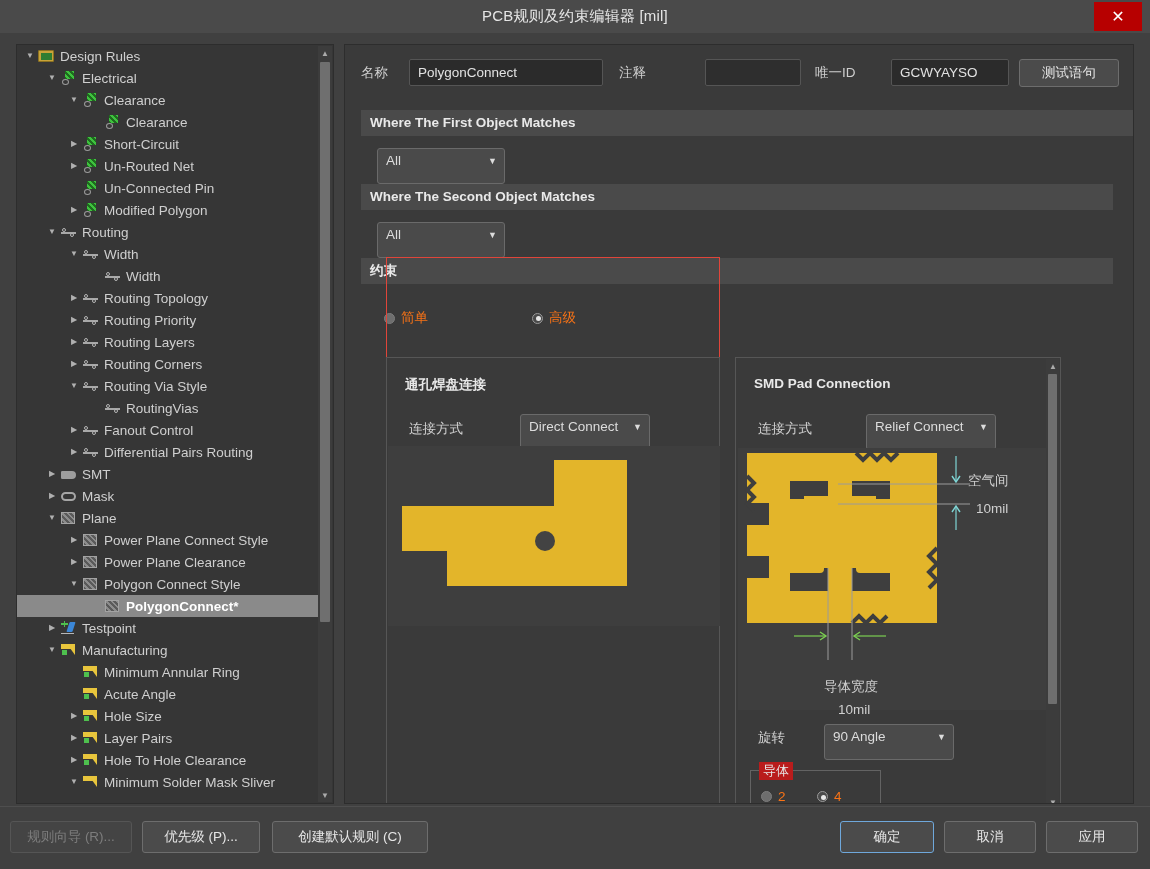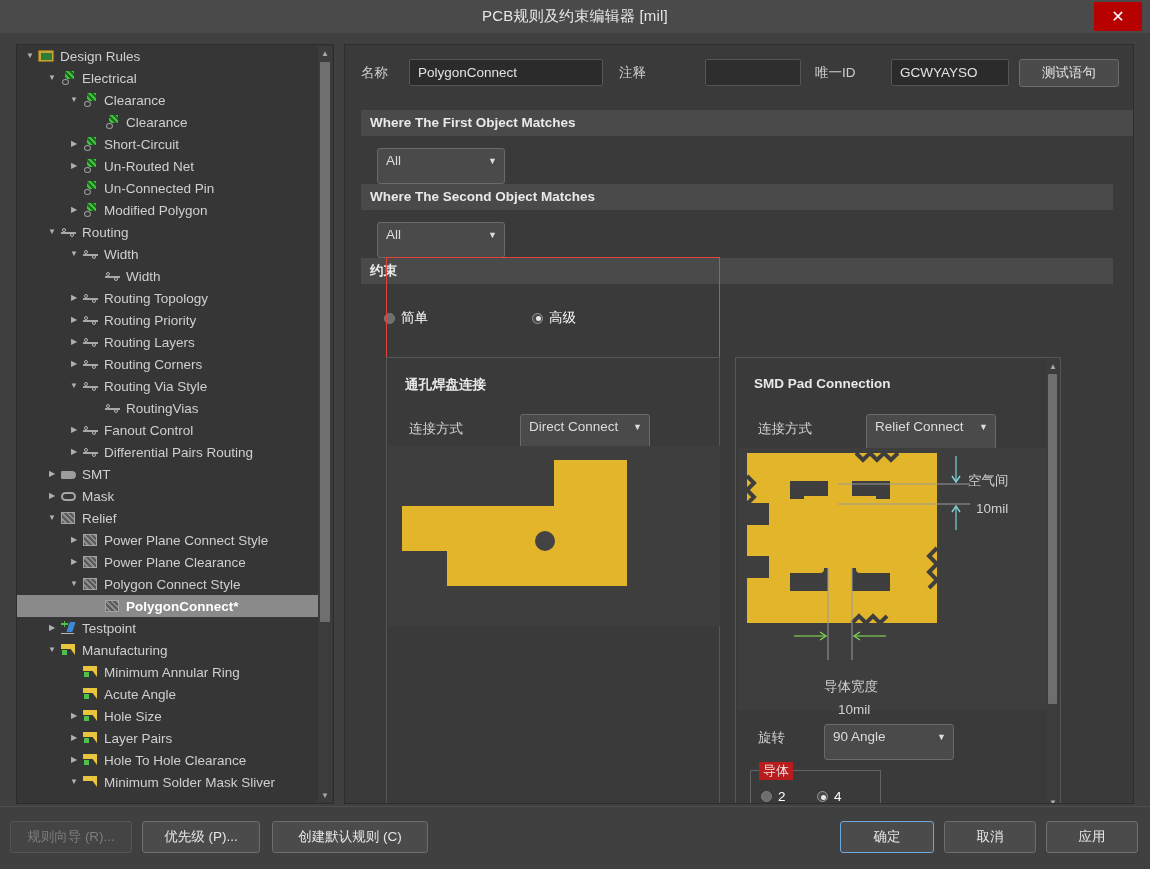--- a/index.html
+++ b/index.html
@@ -118,21 +118,21 @@
     position: absolute; height: 36px; background: #4a4a4a;
     border: 1px solid #6a6a6a; border-radius: 3px; color: #dcdcdc;
     font-size: 13.5px; line-height: 24px; padding-left: 8px; cursor: pointer; user-select:none;
     white-space: nowrap; overflow: hidden;
   }
   .combo .car {
     position: absolute; right: 7px; top: 0; height: 24px; line-height: 24px;
     font-size: 9px; color: #dcdcdc;
   }
 
-  .radio { position: absolute; display: flex; align-items: center; cursor: pointer; font-size: 13.5px; color:#ffffff;}
+  .radio { position: absolute; display: flex; align-items: center; cursor: pointer; font-size: 13.5px; color:#f97316;}
   .radio .dot {
     width: 11px; height: 11px; border-radius: 50%; background: #6e6e6e;
     border: 1px solid #7d7d7d; margin-right: 6px; position: relative;
   }
   .radio.on .dot { background: #4a4a4a; border-color: #9a9a9a; }
   .radio.on .dot:after {
     content: ""; position: absolute; left: 2.5px; top: 2.5px; width: 5px; height: 5px;
     border-radius: 50%; background: #e8e8e8;
   }
 
@@ -408,21 +408,21 @@
               <span class="ic-mask"></span>
             </span>
             <span class="tlabel">Mask</span>
           </div>
           <div class="tnode">
             <span style="display:inline-block;width:28px"></span>
             <span class="tarrow ">▼</span>
             <span class="ticon">
               <span class="ic-plane"></span>
             </span>
-            <span class="tlabel">Relief</span>
+            <span class="tlabel">Plane</span>
           </div>
           <div class="tnode">
             <span style="display:inline-block;width:50px"></span>
             <span class="tarrow ">▶</span>
             <span class="ticon">
               <span class="ic-plane"></span>
             </span>
             <span class="tlabel">Power Plane Connect Style</span>
           </div>
           <div class="tnode">

